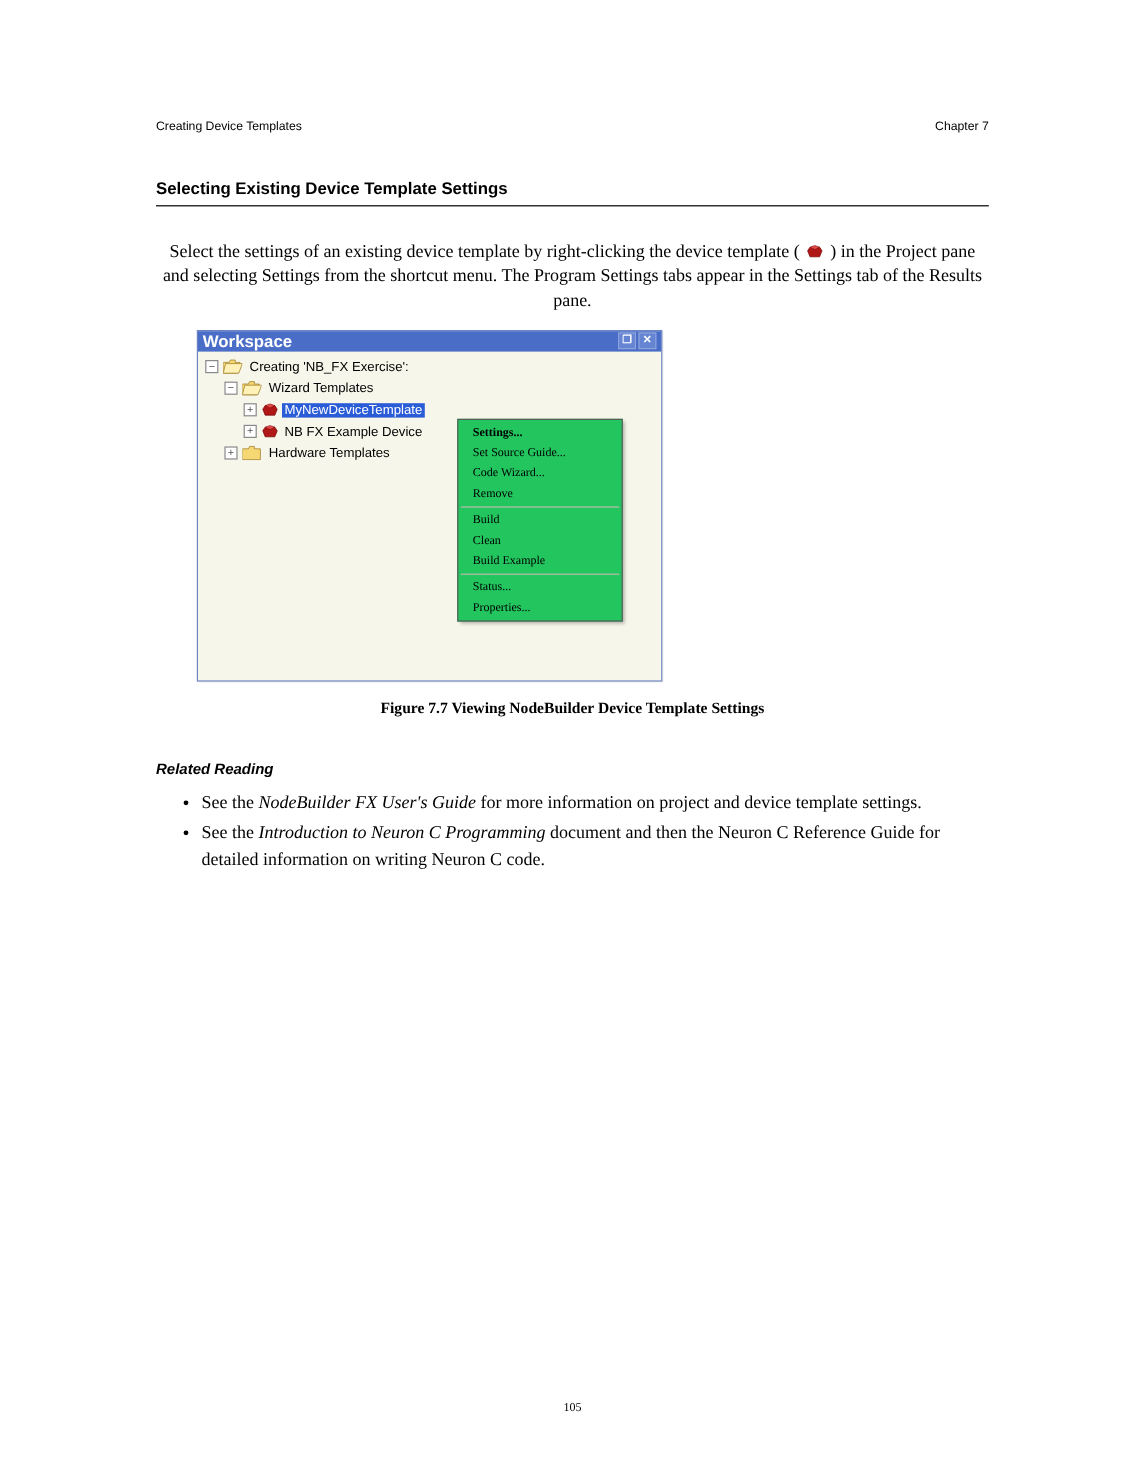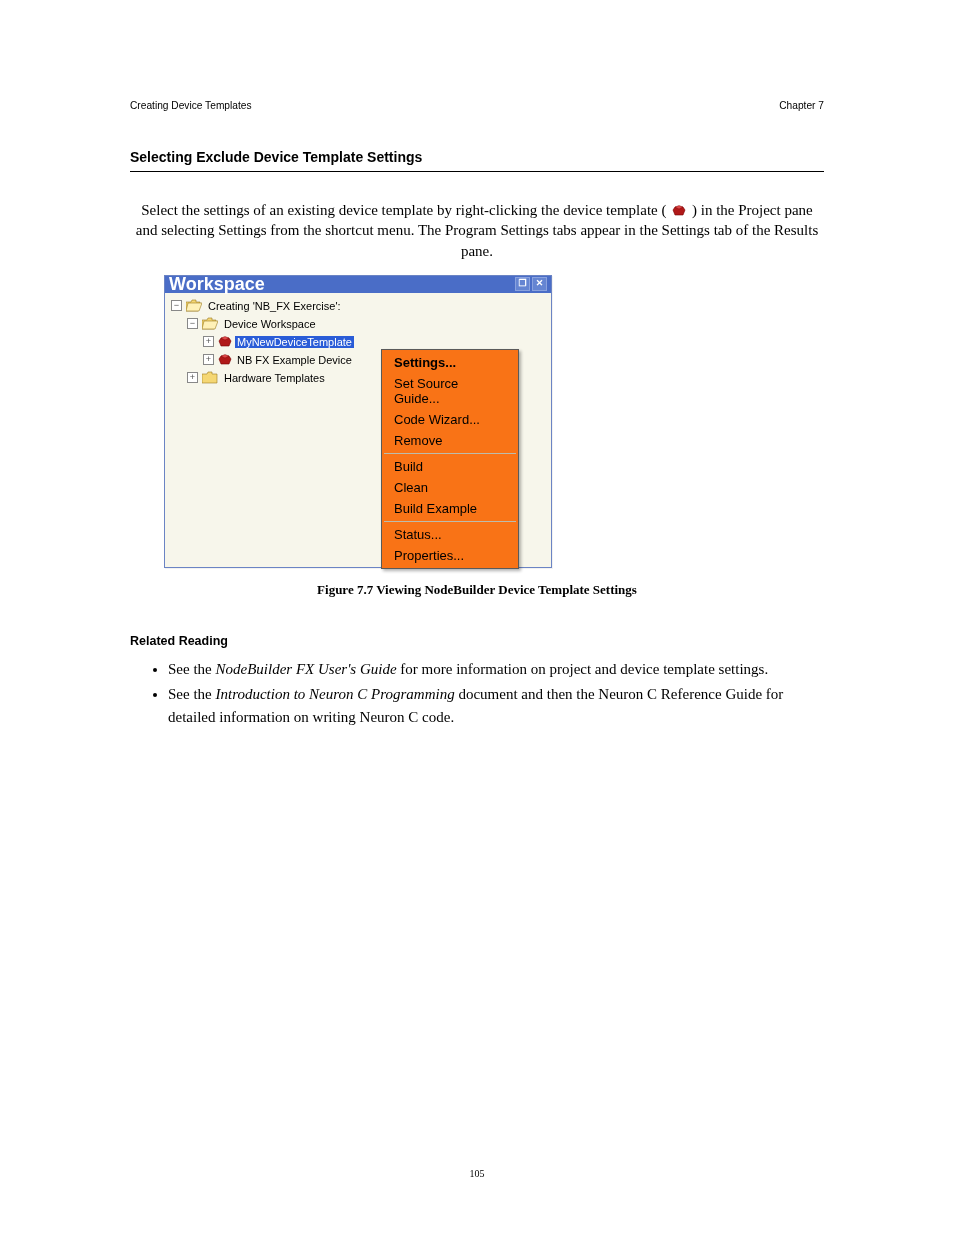--- a/index.html
+++ b/index.html
@@ -53,20 +53,21 @@
     font-size: 13px;
     font-weight: bold;
     margin: 14px 0 18px 0;
     text-align: center;
   }
   .related-title {
     font-family: Arial, Helvetica, sans-serif;
     font-size: 12.5px;
     font-weight: bold;
     margin: 36px 0 10px 0;
+    font-style: italic;
   }
   .related-list {
     list-style: disc;
     margin: 0 0 0 38px;
     padding: 0;
     font-size: 15px;
     line-height: 1.55;
   }
   .related-list li { margin-bottom: 2px; }
   .related-list li em { font-style: italic; }
@@ -83,21 +84,21 @@
   }
   .ws-title {
     background: #4a6dc7;
     color: #fff;
     font-weight: bold;
     display: flex;
     align-items: center;
     height: 17px;
     padding: 0 4px;
   }
-  .ws-title-text { flex: 1; font-size: 18px; font-weight: bold; }
+  .ws-title-text { flex: 1; font-size: 14px; font-weight: bold; }
   .ws-title-btns { display: flex; gap: 2px; }
   .ws-tbtn {
     width: 13px; height: 12px;
     border: 1px solid #8aa2de;
     background: #6585d2;
     color: #fff;
     font-size: 9px;
     line-height: 10px;
     text-align: center;
     cursor: default;
@@ -144,24 +145,24 @@
     color: #fff;
     text-align: center;
   }
   
   .ctx-menu {
     position: absolute;
     left: 216px;
     top: 56px;
     width: 136px;
     border: 1px solid #5a5a5a;
-    background: #f97316;
+    background: #22c55e;
     box-shadow: 2px 2px 3px rgba(0,0,0,0.3);
-    font-family: Liberation Sans, sans-serif;
-    font-size: 13px;
+    font-family: Liberation Serif, serif;
+    font-size: 10px;
     padding: 2px 0;
     z-index: 10;
   }
   .ctx-item {
     padding: 3px 12px;
     cursor: default;
   }
   .ctx-item.bold { font-weight: bold; }
   .ctx-sep {
     border-top: 1px solid #bcbcac;
@@ -183,21 +184,21 @@
 </head>
 <body>
 
 <div class="page">
 
   <div class="header-row">
     <span>Creating Device Templates</span>
     <span>Chapter 7</span>
   </div>
 
-  <div class="section-title">Selecting Exclude Device Template Settings</div>
+  <div class="section-title">Selecting Existing Device Template Settings</div>
   <hr class="rule">
 
   <p class="body-text">
     <span>Select the settings of an existing device template by right-clicking the device template (</span>
     <span class="icon-red">
       <svg width="14" height="12" viewBox="0 0 14 12">
         <polygon points="3,2 11,2 13,5 11,10 3,10 1,5" fill="#b01818" stroke="#700" stroke-width="0.6"></polygon>
         <polygon points="3,2 7,0.5 11,2 7,4" fill="#e04a4a" stroke="#700" stroke-width="0.4"></polygon>
       </svg>
     </span>
@@ -227,21 +228,21 @@
         </div>
 
         <div class="tree-row pad2">
           <span class="tree-conn">−</span>
           <span class="tree-folder">
             <svg width="16" height="13" viewBox="0 0 16 13">
                 <polygon points="0,3 5,3 6,1 10,1 10,3 14,3 12,12 0,12" fill="#f5d774" stroke="#9a7a20" stroke-width="0.6"></polygon>
                 <polygon points="2,4 16,4 13,12 0,12" fill="#fff1b8" stroke="#9a7a20" stroke-width="0.6"></polygon>
               </svg>
           </span>
-          <span class="tree-label">Device Workspace</span>
+          <span class="tree-label">Wizard Templates</span>
         </div>
 
         <div class="tree-row pad3">
           <span class="tree-conn">+</span>
           <span class="tree-red">
             <svg width="14" height="12" viewBox="0 0 14 12">
                 <polygon points="3,2 11,2 13,5 11,10 3,10 1,5" fill="#b01818" stroke="#700" stroke-width="0.6"></polygon>
                 <polygon points="3,2 7,0.5 11,2 7,4" fill="#e04a4a" stroke="#700" stroke-width="0.4"></polygon>
               </svg>
           </span>

